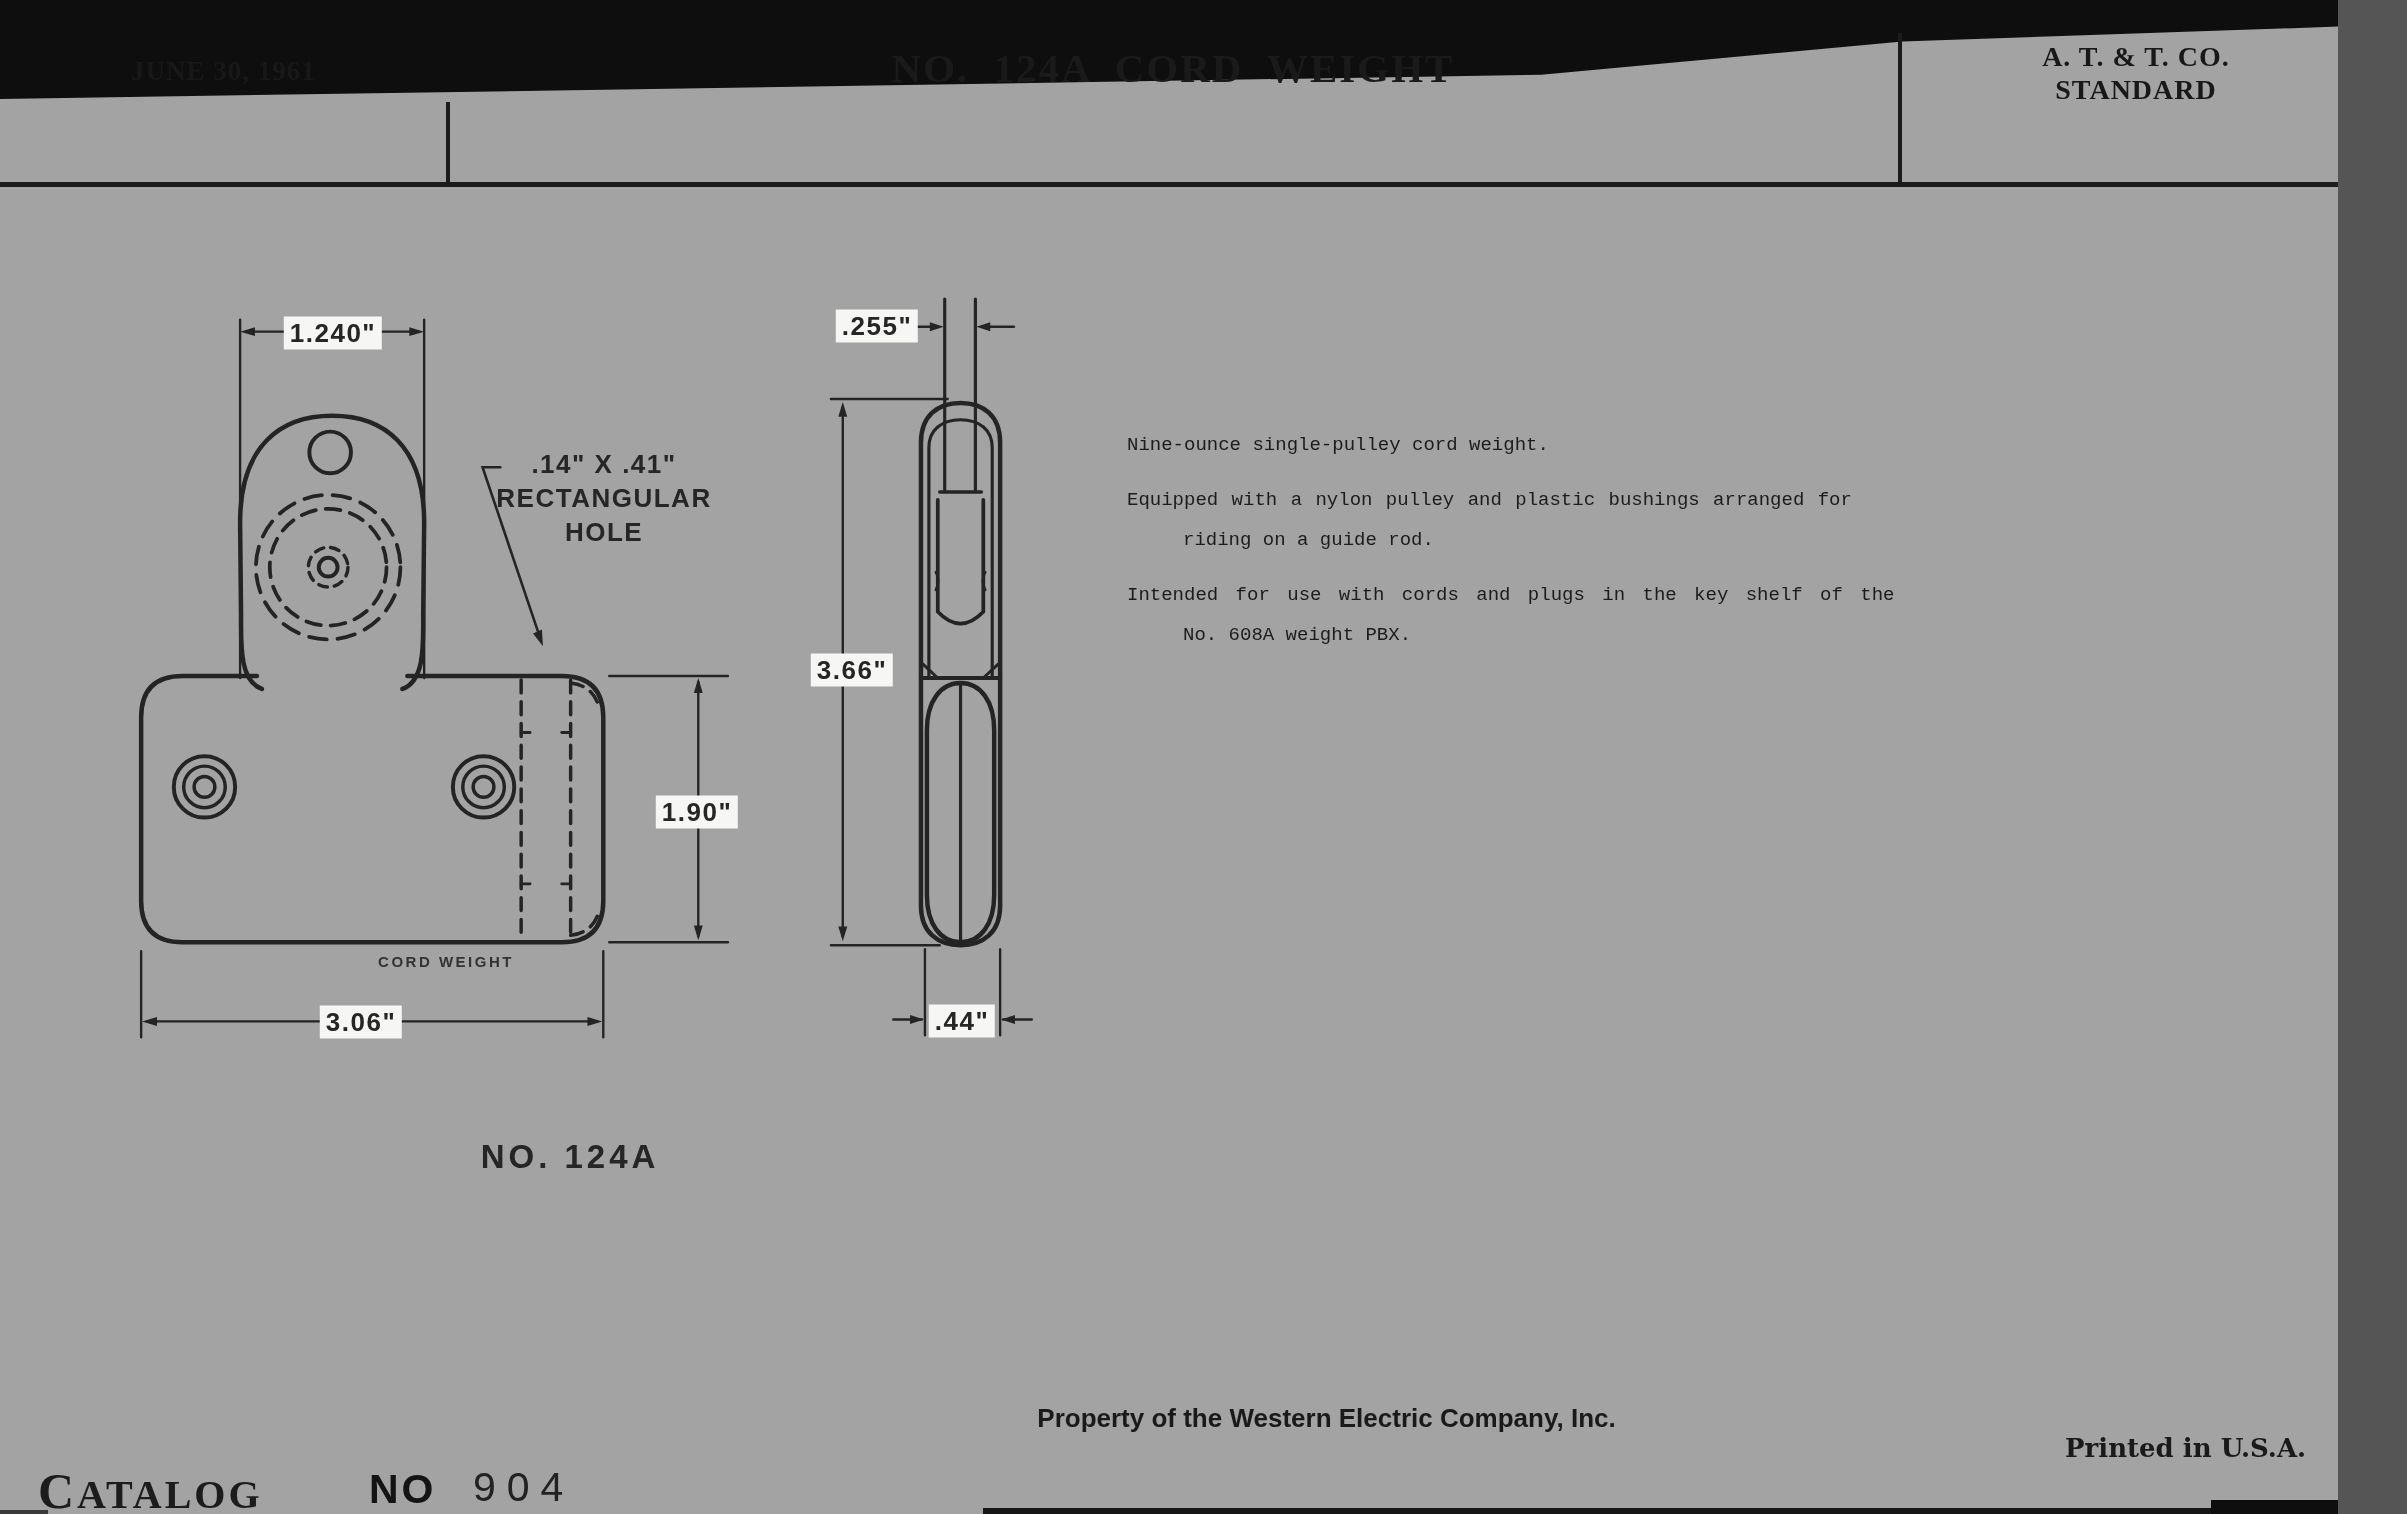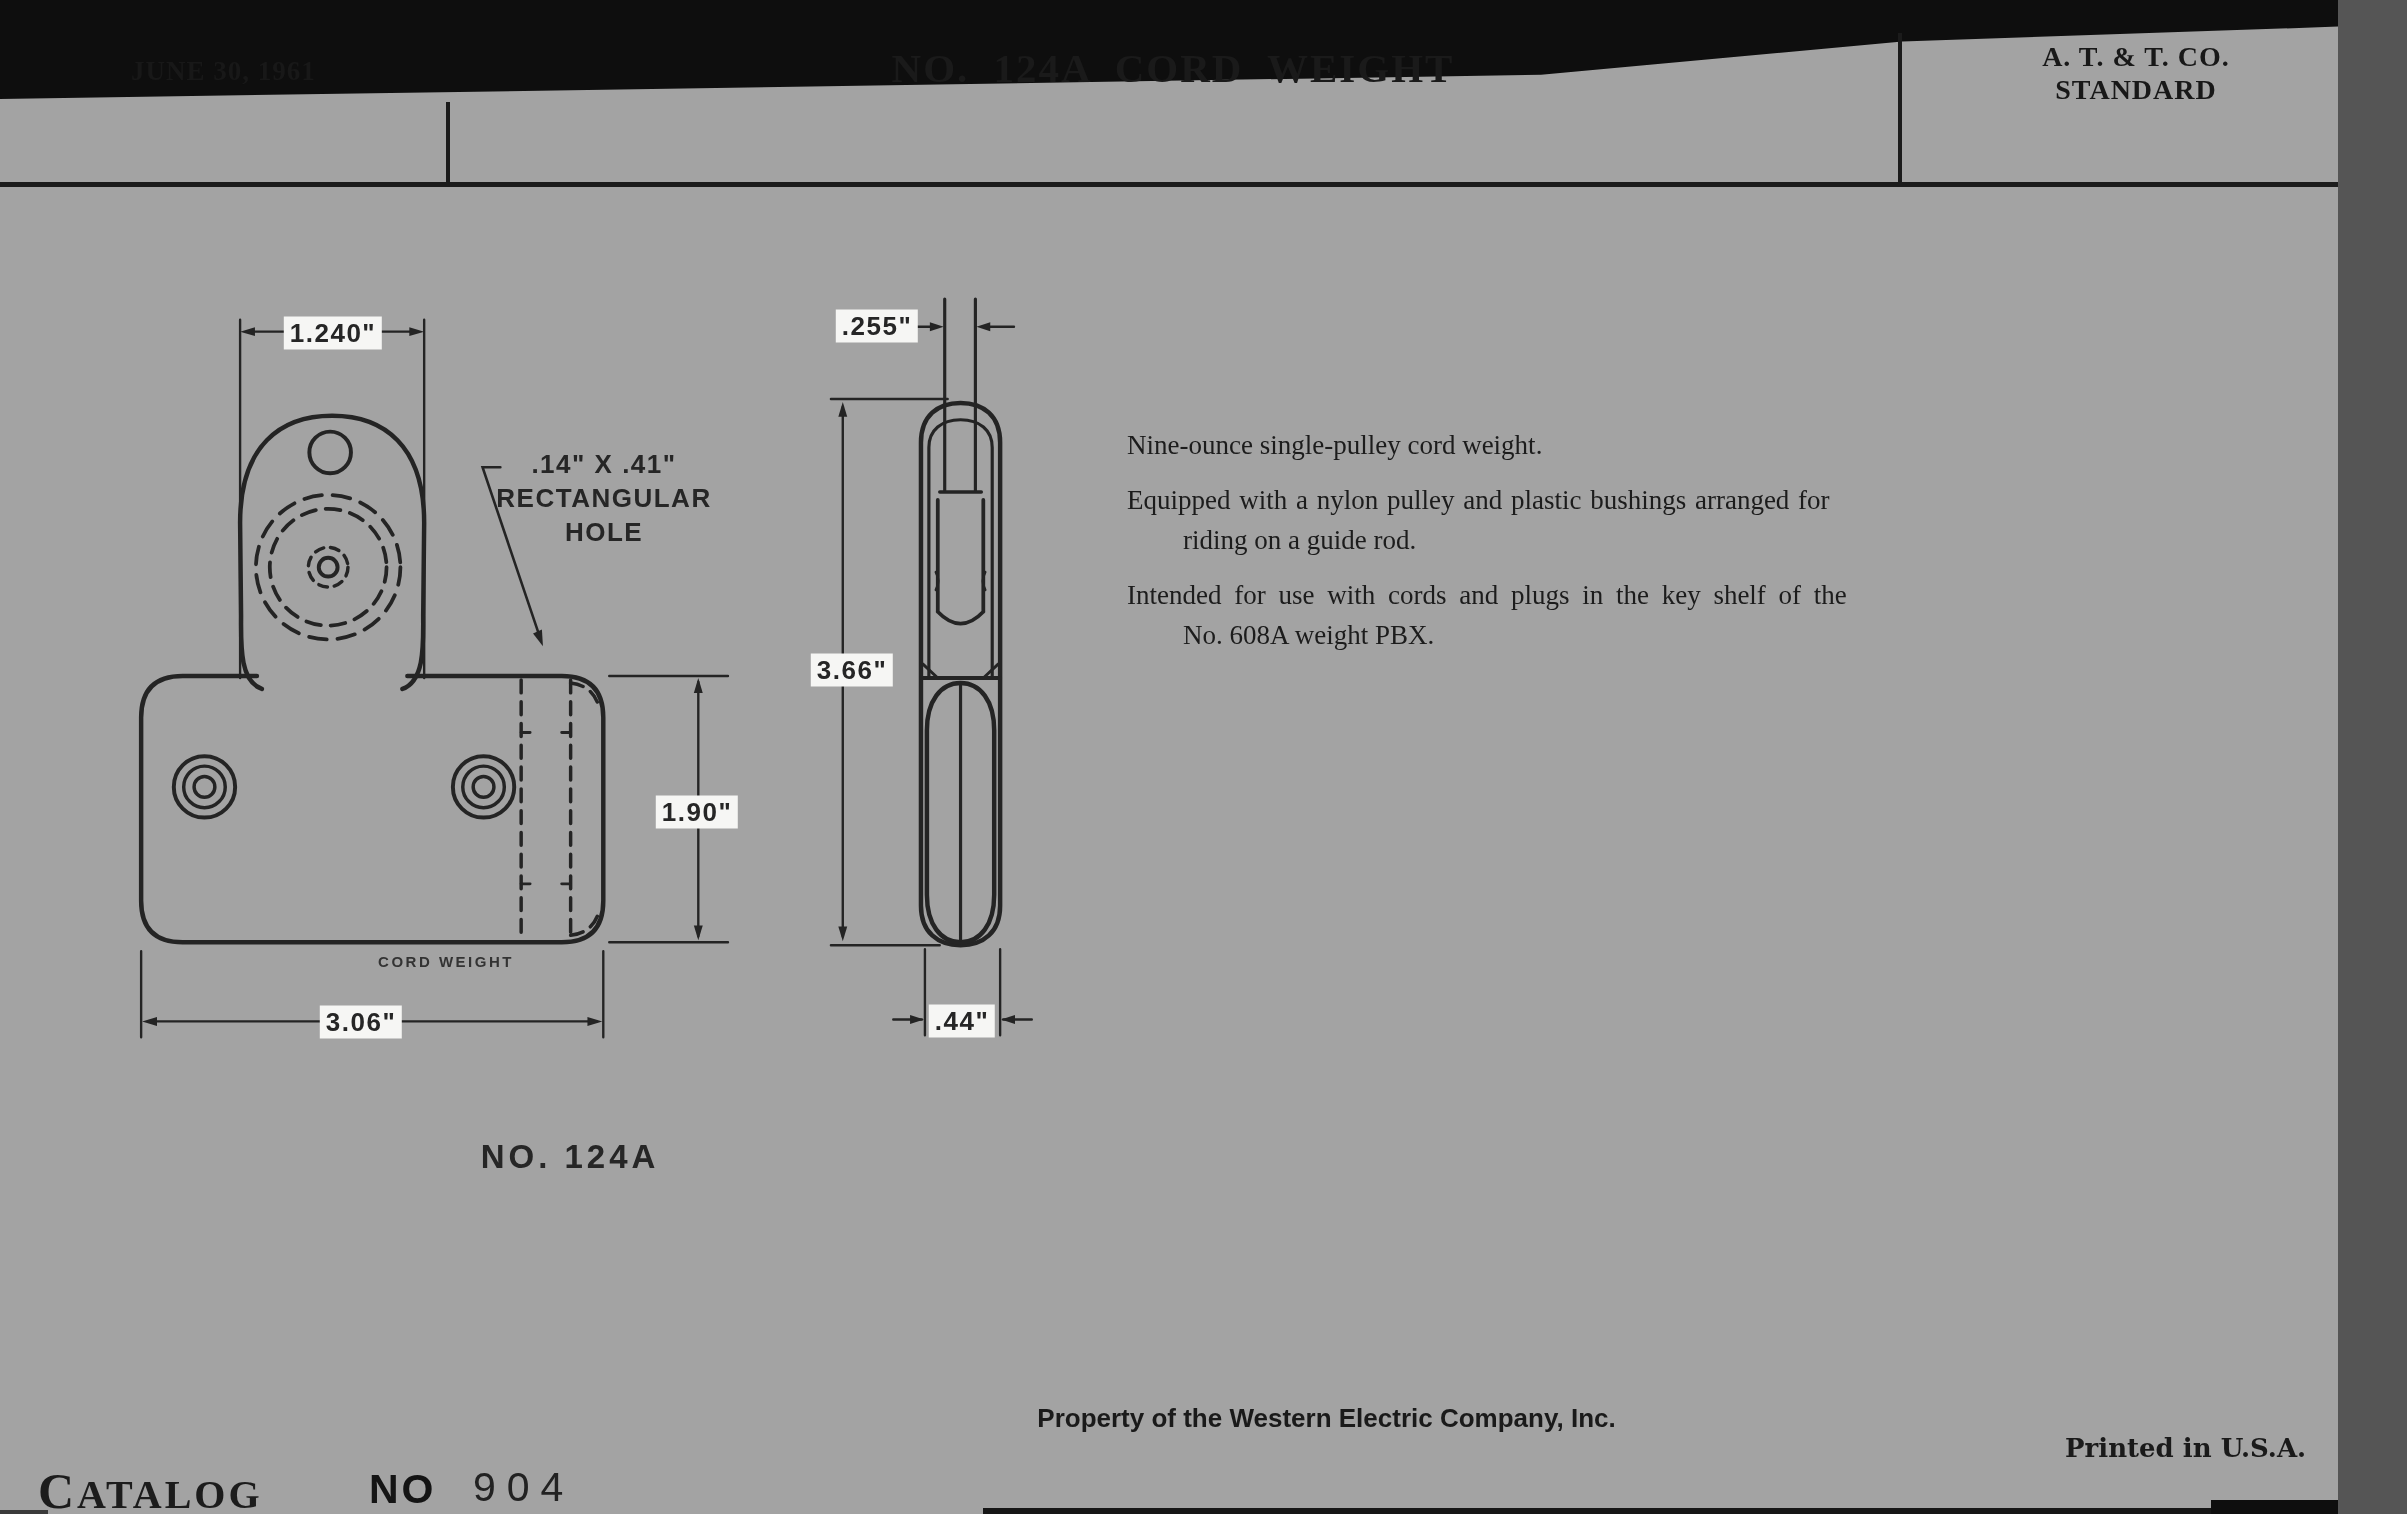--- a/index.html
+++ b/index.html
@@ -20,22 +20,22 @@
   .div1{left:446px;top:102px;width:4px;height:82px;background:#1b1b1b;}
   .div2{left:1898px;top:33px;width:4px;height:151px;background:#1b1b1b;}
   .hdr-date{left:0;top:56px;width:447px;text-align:center;
     font-weight:700;font-size:27px;letter-spacing:1px;color:#181818;}
   .hdr-title{left:447px;top:44px;width:1452px;text-align:center;
     font-weight:700;font-size:41px;letter-spacing:2px;word-spacing:12px;color:#1a1a1a;}
   .hdr-org{left:1900px;top:40px;width:472px;text-align:center;
     font-weight:700;font-size:28px;line-height:33px;letter-spacing:1px;color:#181818;}
 
   
-  .desc{left:1127px;top:425px;width:1101px;font-family:Liberation Serif, serif;
-    font-size:27px;line-height:40px;color:#1c1c1c;}
+  .desc{left:1127px;top:425px;width:1101px;font-family:Liberation Mono, monospace;
+    font-size:19px;line-height:40px;color:#1c1c1c;}
   .desc p{margin:0 0 15px 0;}
   .desc .l2{padding-left:56px;}
   .ws2{word-spacing:2px;}
   .ws6{word-spacing:6px;}
 
   
   .dlab{font-family:"Liberation Sans",sans-serif;font-weight:700;color:#262626;
     background:#f6f6f4;white-space:nowrap;}
   .dim{font-size:26px;letter-spacing:1.5px;padding:1px 6px;transform:translate(-50%,-50%);}
   .hole-label{left:604px;top:447px;transform:translateX(-50%);text-align:center;

